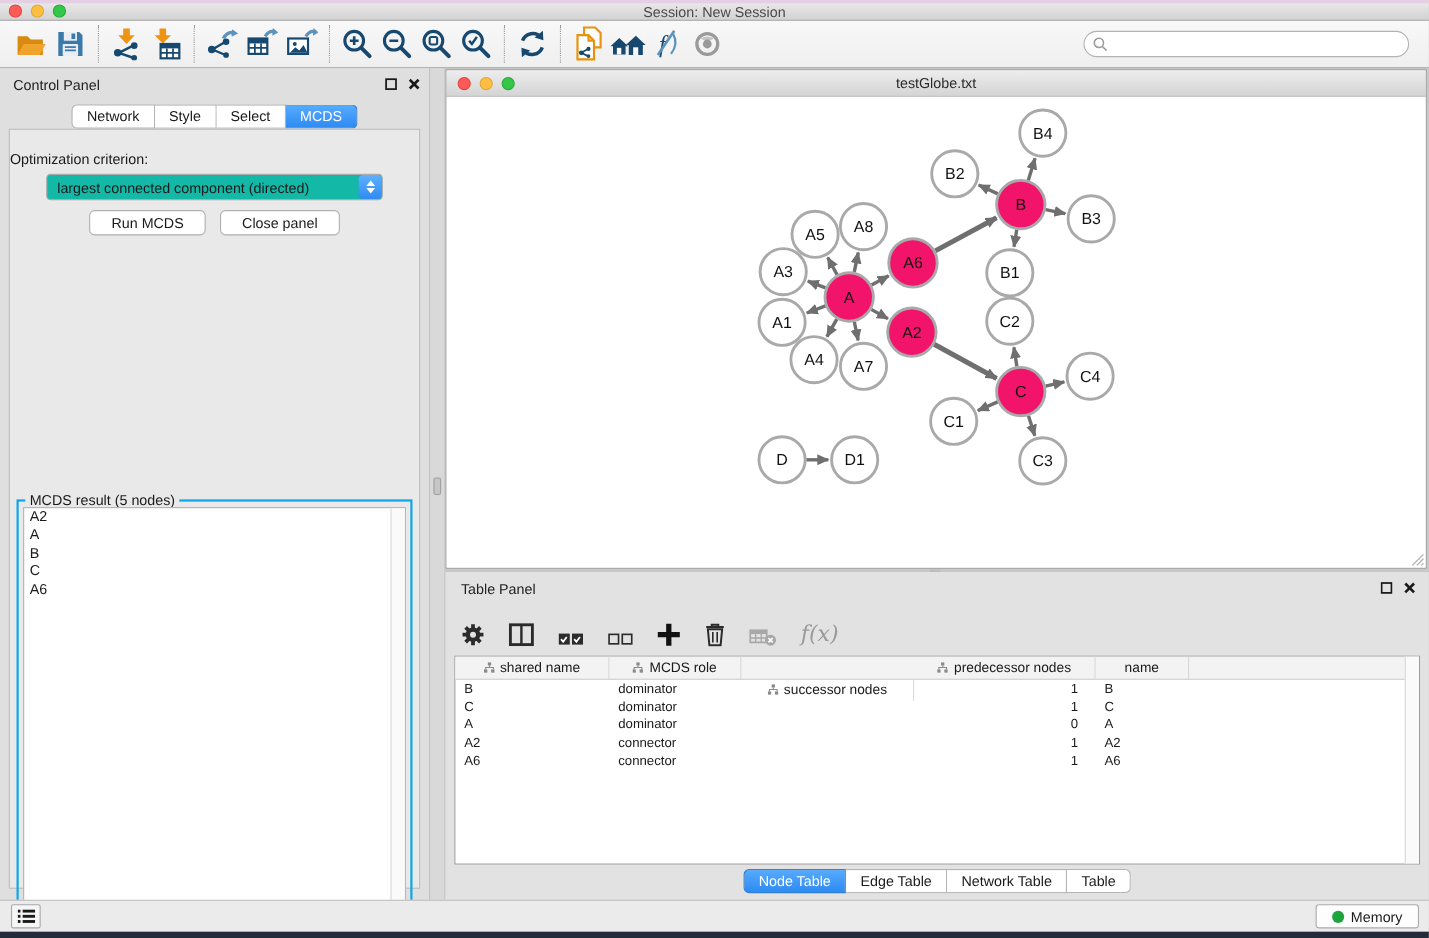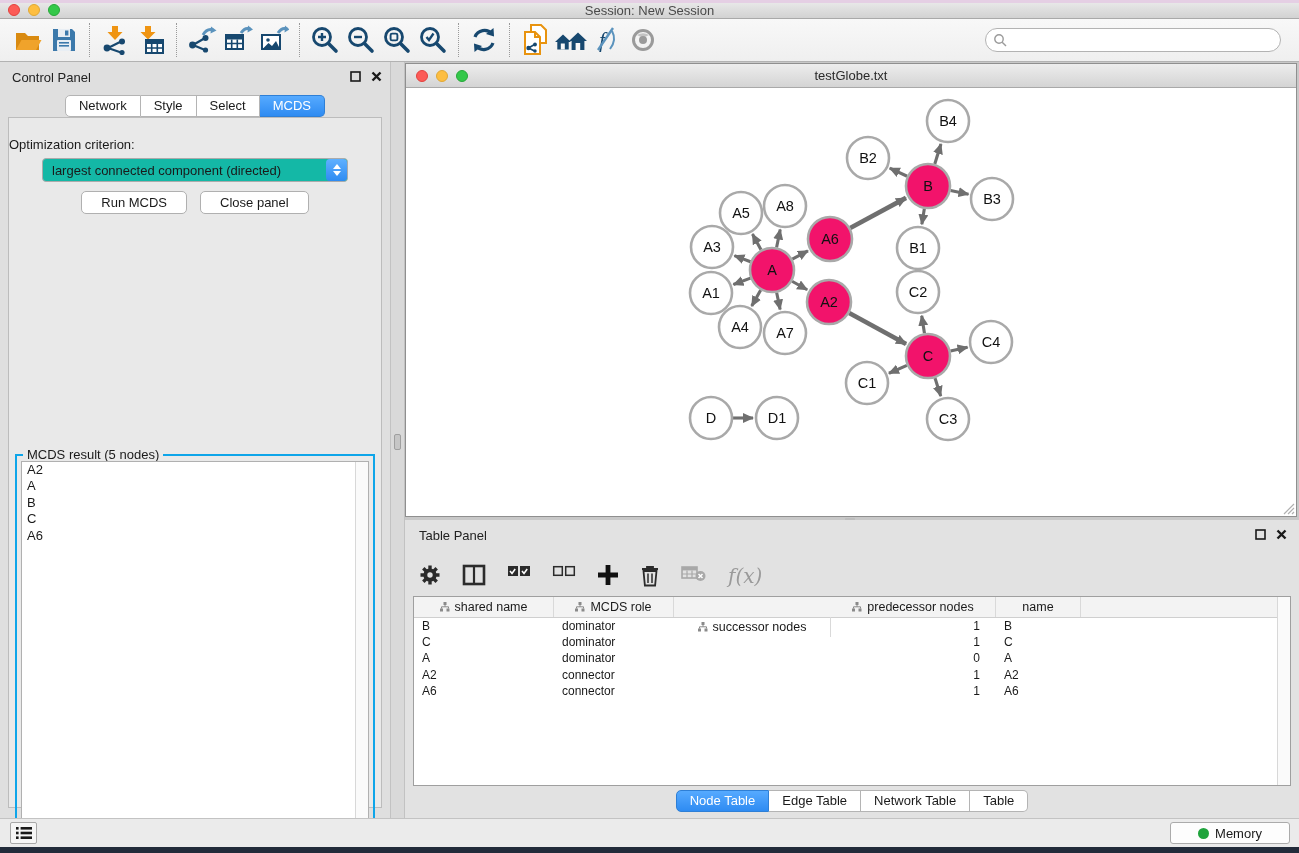--- a/index.html
+++ b/index.html
@@ -72,39 +72,39 @@
   .net-titlebar .lights { top:6px; left:10px; }
   .net-titlebar .title { position:absolute; left:0; right:0; top:4px; text-align:center; font-size:13px; color:#2a2a2a; }
   .net-canvas { position:absolute; left:0; top:24px; right:0; bottom:0; background:#fff; }
   .net-canvas svg { display:block; }
   .resize-grip { position:absolute; right:1px; bottom:1px; }
 
   .h-handle { position:absolute; left:845px; top:518px; width:10px; height:3px; background:#bdbdbd; border-radius:1px; }
 
   
   .table-panel { position:absolute; left:405px; top:520px; width:894px; height:298px; background:#e2e2e2; }
-  .tp-toolbar { position:absolute; left:14px; top:44px; height:36px; display:flex; align-items:flex-start; gap:21px; }
+  .tp-toolbar { position:absolute; left:14px; top:32px; height:36px; display:flex; align-items:flex-end; gap:21px; }
   .fx { font-family:"DejaVu Serif","Liberation Serif",serif; font-style:italic; font-size:20px; color:#9a9a9a; }
   .table-box { position:absolute; left:8px; right:8px; top:76px; height:190px; background:#fff; border:1px solid #9f9f9f; }
   .thead { display:flex; height:21px; background:#f3f3f3; border-bottom:1px solid #cfcfcf; }
   .th { display:flex; align-items:center; justify-content:center; gap:5px; font-size:12.5px;
     border-right:1px solid #d9d9d9; height:100%; }
   .tbody .tr { display:flex; height:16.2px; line-height:16.2px; font-size:12px; }
   .td { padding-left:8px; white-space:nowrap; overflow:hidden; }
   .td.num { text-align:right; padding-right:16px; padding-left:0; }
   .col0 { width:140px; } .col1 { width:120px; } .col2 { width:157px;margin-top:20px; } .col3 { width:165px; } .col4 { width:85px; }
   .table-scroll { position:absolute; right:0; top:0; bottom:0; width:13px; background:#fafafa; border-left:1px solid #d8d8d8; }
   .tp-tabs { position:absolute; left:0; right:0; top:270px; }
 
   
   .statusbar { position:absolute; left:0; top:818px; width:1299px; height:29px; background:#ebebeb; border-top:1px solid #c3c3c3; }
   .list-btn { position:absolute; left:10px; top:3px; width:27px; height:22px; background:#f6f6f6;
     border:1px solid #a8a8a8; border-radius:2px; display:flex; align-items:center; justify-content:center; }
   .memory-btn { position:absolute; right:9px; top:3px; height:22px; background:#fdfdfd; border:1px solid #ababab;
-    border-radius:3px; display:flex; align-items:center; gap:6px; padding:0 27px; font-size:13px; }
+    border-radius:3px; display:flex; align-items:center; gap:6px; padding:0 14px; font-size:13px; }
   .memory-dot { width:11px; height:11px; border-radius:50%; background:#1fa33c; }
   .desktop-strip { position:absolute; left:0; top:847px; width:1299px; height:6px; background:#222b3a; }
 </style>
 </head>
 <body>
 
 <div class="app">
 
   <div class="titlebar">
     <div class="lights">

